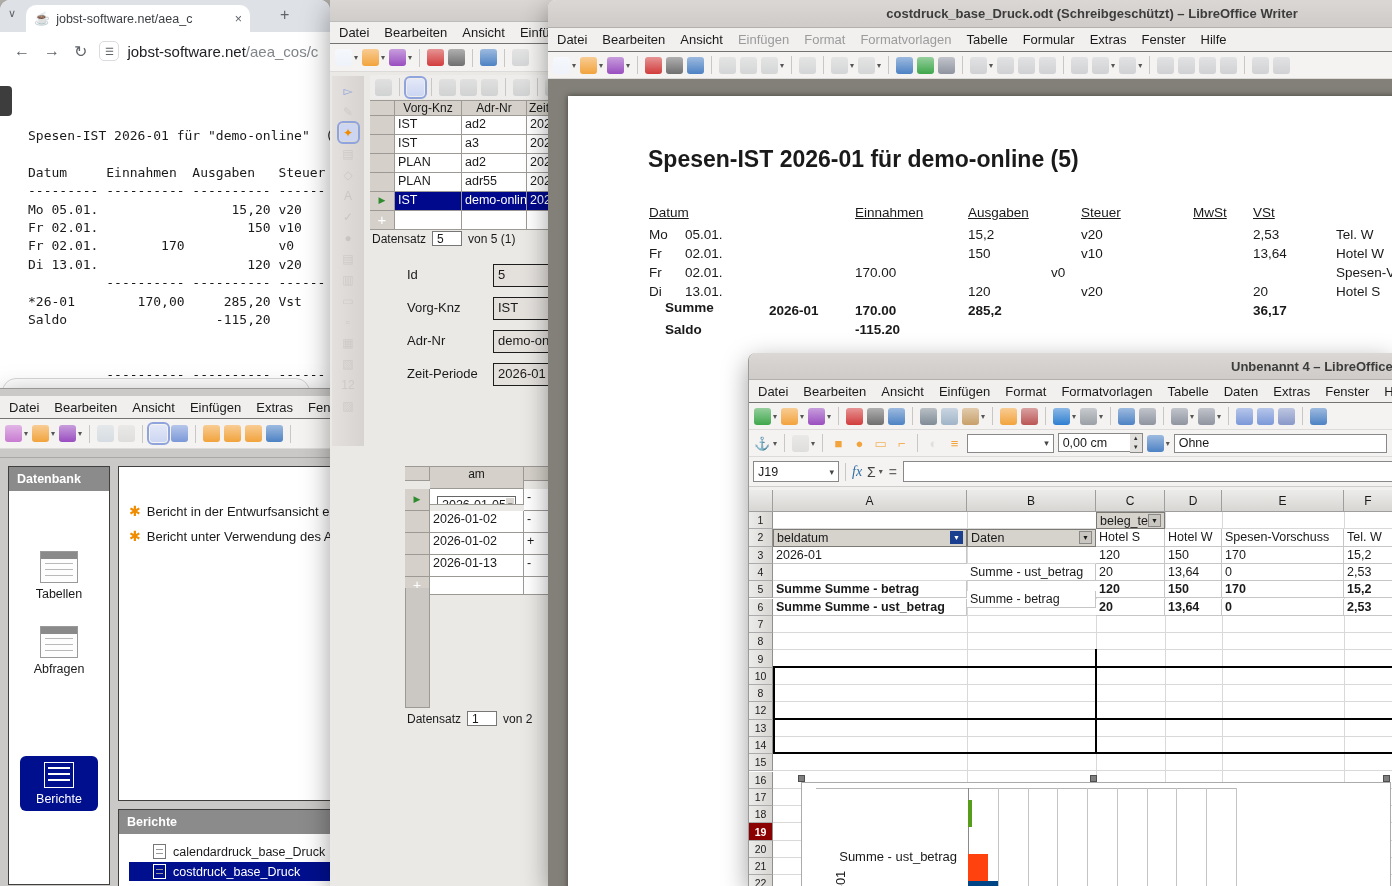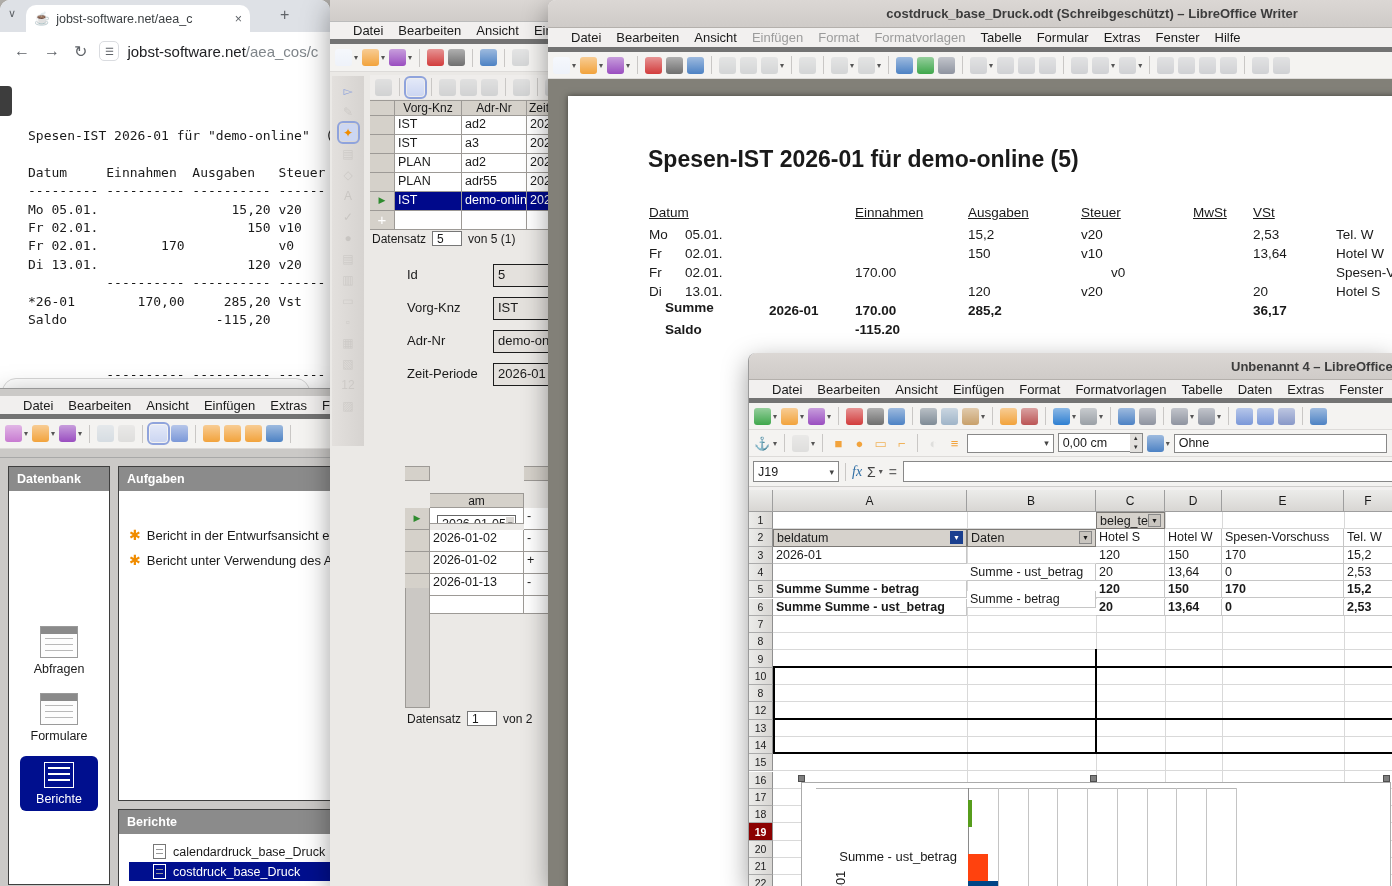--- a/index.html
+++ b/index.html
@@ -2,22 +2,22 @@
 <html><head>
 <meta charset="utf-8">
 <style>
   * { margin:0; padding:0; box-sizing:border-box; }
   body { background:#9a9a9a; font-family:"Liberation Sans", sans-serif; color:#1a1a1a; }
   .screen { position:relative; width:1392px; height:886px; overflow:hidden; background:#b9b6b2; }
   .win { position:absolute; box-shadow:0 8px 26px rgba(0,0,0,.38); }
   .titlebar { background:linear-gradient(#dbd7d4,#cfcbc8); color:#3c3c3c; font-weight:bold; font-size:13px;
               display:flex; align-items:center; justify-content:center; white-space:nowrap; overflow:hidden;
               border-bottom:1px solid #b4b0ac; }
-  .menubar { background:#f2f0ef; display:flex; align-items:center; gap:15px; font-size:13px; padding:0 23px;
-             border-bottom:5px solid #737373; white-space:nowrap; }
+  .menubar { background:#f2f0ef; display:flex; align-items:center; gap:15px; font-size:13px; padding:0 9px;
+             border-bottom:1px solid #737373; white-space:nowrap; }
   .menubar span { cursor:default; }
   .menu-dis { color:#9b9b9b; }
   .tbar { background:#f4f3f1; display:flex; align-items:center; gap:4px; padding:0 5px; border-bottom:1px solid #dddbd9; }
   .tbi { width:17px; height:17px; border-radius:3px; flex:0 0 auto; position:relative;
          background-image:linear-gradient(rgba(255,255,255,.45), rgba(255,255,255,0)); display:flex;align-items:center;justify-content:center;
          font-size:13px; line-height:1; }
   .tbi.dis { opacity:.35; }
   .tbi.act { outline:2px solid #8fa3dc; outline-offset:1px; background-color:#ccd6f2 !important; }
   .tdrop { font-size:8px; color:#555; margin-left:-2px; }
   .tsep { width:1px; height:18px; background:#c9c7c5; margin:0 3px; flex:0 0 auto; }
@@ -166,39 +166,38 @@
         <span class="tbi" style="background-color: rgb(242, 163, 60);"></span>
         <span class="tbi" style="background-color: rgb(242, 163, 60);"></span>
         <span class="tbi" style="background-color: rgb(77, 130, 196);"></span>
         <span class="tsep"></span>
       </div>
     <div style="position:absolute;left:0;right:0;top:68px;height:1px;background:#a8a8a8;"></div>
 
     <div class="panel" style="left:8px;top:77px;width:102px;height:419px;">
       <div class="panel-h">Datenbank</div>
       <div id="db-items" style="position:relative;height:100%;">
+          <div class="db-item" style="top: 60px;">
+            <div class="icon-frame"></div>
+            <div class="db-label">Tabellen</div>
+          </div>
           <div class="db-item" style="top: 135px;">
             <div class="icon-frame"></div>
             <div class="db-label">Abfragen</div>
-          </div>
-          <div class="db-item" style="top: 202px;">
-            <div class="icon-frame"></div>
-            <div class="db-label">Formulare</div>
           </div>
           <div class="db-item" style="top: 265px;">
             <div class="db-sel" style="display: flex; flex-direction: column; align-items: center;">
               <div class="icon-report-w"></div>
               <div class="db-label">Berichte</div>
             </div>
           </div>
         </div>
     </div>
 
     <div class="panel" style="left:118px;top:77px;width:230px;height:335px;">
-      <div class="panel-h">Aufgaben</div>
       <div id="task-items" style="position:relative;height:100%;">
           <div class="task-row" style="left: 10px; top: 36px;">
             <span class="wizard-glyph">✱</span>
             <span>Bericht in der Entwurfsansicht erstellen</span>
           </div>
           <div class="task-row" style="left: 10px; top: 61px;">
             <span class="wizard-glyph">✱</span>
             <span>Bericht unter Verwendung des Assistenten</span>
           </div>
         </div>
@@ -333,21 +332,21 @@
         <div class="fld-input" style="left: 163px; top: 297px;">IST</div>
         <div class="fld-row" style="left: 77px; top: 333px;">Adr-Nr</div>
         <div class="fld-input" style="left: 163px; top: 330px;">demo-online</div>
         <div class="fld-row" style="left: 77px; top: 366px;">Zeit-Periode</div>
         <div class="fld-input" style="left: 163px; top: 363px;">2026-01</div>
       </div>
 
     <div class="gridtbl" id="bf-subgrid" style="left:75px;top:466px;">
         <div class="g-row">
           <div class="g-cell g-hdr" style="width: 25px; height: 15px;"></div>
-          <div class="g-cell g-hdr" style="width: 94px; height: 15px; margin-top: 27px;">am</div>
+          <div class="g-cell g-hdr" style="width: 94px; height: 23px;">am</div>
           <div class="g-cell g-hdr" style="width: 60px; height: 15px;"></div>
         </div>
         <div class="g-row">
           <div class="g-cell g-sel" style="width: 25px; height: 22px; color: rgb(46, 139, 46); font-size: 9px; line-height: 20px;">▶</div>
           <div class="g-cell" style="width: 94px; height: 16px; padding: 7px;">
             <div class="combo" style="height: 18px; border: 1px solid rgb(102, 102, 102);">
               <span>2026-01-05</span>
               <span class="cbarrow" style="background: rgb(217, 214, 210); padding: 2px;">▾</span>
             </div>
           </div>
@@ -465,21 +464,21 @@
             <span class="wd" style="left: 768px; top: 131px;">Tel. W</span>
             <span class="wd" style="left: 81px; top: 150px;">Fr</span>
             <span class="wd" style="left: 117px; top: 150px;">02.01.</span>
             <span class="wd" style="left: 400px; top: 150px;">150</span>
             <span class="wd" style="left: 513px; top: 150px;">v10</span>
             <span class="wd" style="left: 685px; top: 150px;">13,64</span>
             <span class="wd" style="left: 768px; top: 150px;">Hotel W</span>
             <span class="wd" style="left: 81px; top: 169px;">Fr</span>
             <span class="wd" style="left: 117px; top: 169px;">02.01.</span>
             <span class="wd" style="left: 287px; top: 169px;">170.00</span>
-            <span class="wd" style="left: 543px; top: 169px; text-align: center;">v0</span>
+            <span class="wd" style="left: 483px; top: 169px; text-align: center;">v0</span>
             <span class="wd" style="left: 768px; top: 169px;">Spesen-Vorschuss</span>
             <span class="wd" style="left: 81px; top: 188px;">Di</span>
             <span class="wd" style="left: 117px; top: 188px;">13.01.</span>
             <span class="wd" style="left: 400px; top: 188px;">120</span>
             <span class="wd" style="left: 513px; top: 188px;">v20</span>
             <span class="wd" style="left: 685px; top: 188px;">20</span>
             <span class="wd" style="left: 768px; top: 188px;">Hotel S</span>
             <span class="wd wd-b" style="left: 97px; top: 204px;">Summe</span>
             <span class="wd wd-b" style="left: 201px; top: 207px;">2026-01</span>
             <span class="wd wd-b" style="left: 287px; top: 207px;">170.00</span>

